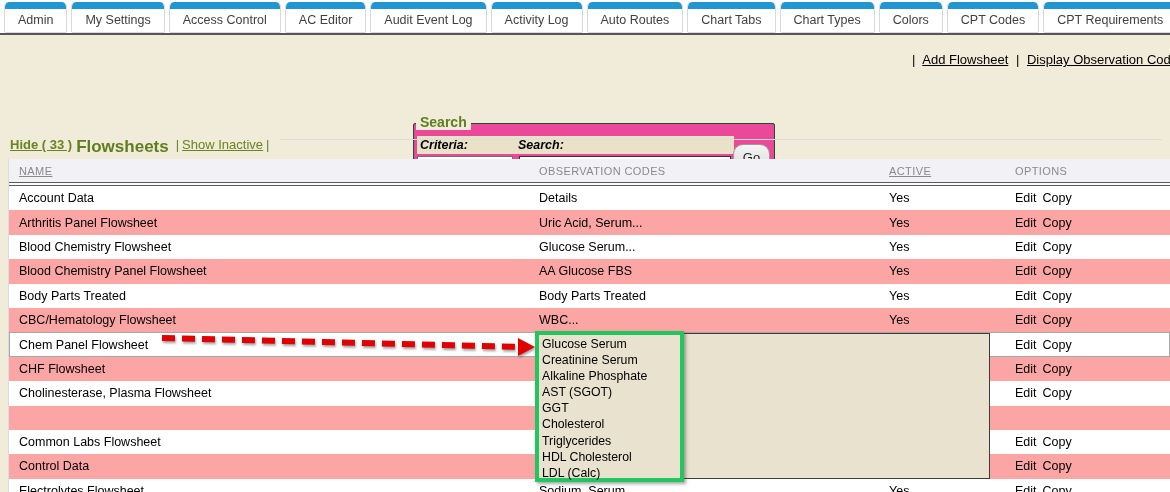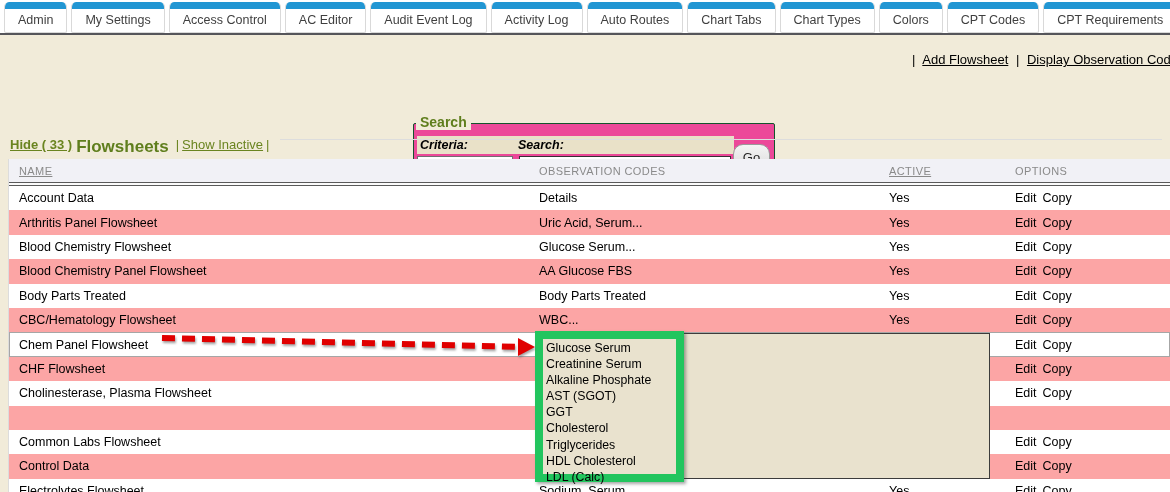--- a/index.html
+++ b/index.html
@@ -62,21 +62,21 @@
            font-size:12.5px; color:#000; background:#ffffff; }
   .t-row.alt { background:#fca5a5; }
   .t-row.outlined { box-shadow:inset 0 0 0 1px #a6a6a6; }
   .t-row .td-name { padding-left:10px; }
   .t-row .opt a { color:#000; text-decoration:none; cursor:pointer; margin-right:6px; }
 
   
   .obs-tooltip { position:absolute; left:537px; top:333px; width:453px; height:146px;
                  background:#e9e2ce; border:1px solid #3c3c3c; z-index:5; }
   .obs-popup { position:absolute; left:535px; top:331px; width:149px; height:151px;
-               border:8px solid #22c55e; z-index:6; box-shadow:2px 2px 3px rgba(60,60,60,0.45); }
+               border:4px solid #22c55e; z-index:6; box-shadow:2px 2px 3px rgba(60,60,60,0.45); }
   .obs-popup ul { list-style:none; padding:1px 0 0 3px; }
   .obs-popup li { font-size:12.3px; color:#000; line-height:16.1px; white-space:nowrap; }
 
   
   .arrow-svg { position:absolute; left:150px; top:325px; z-index:7; pointer-events:none; }
 </style>
 </head>
 <body>
 
 <div class="tabbar">

